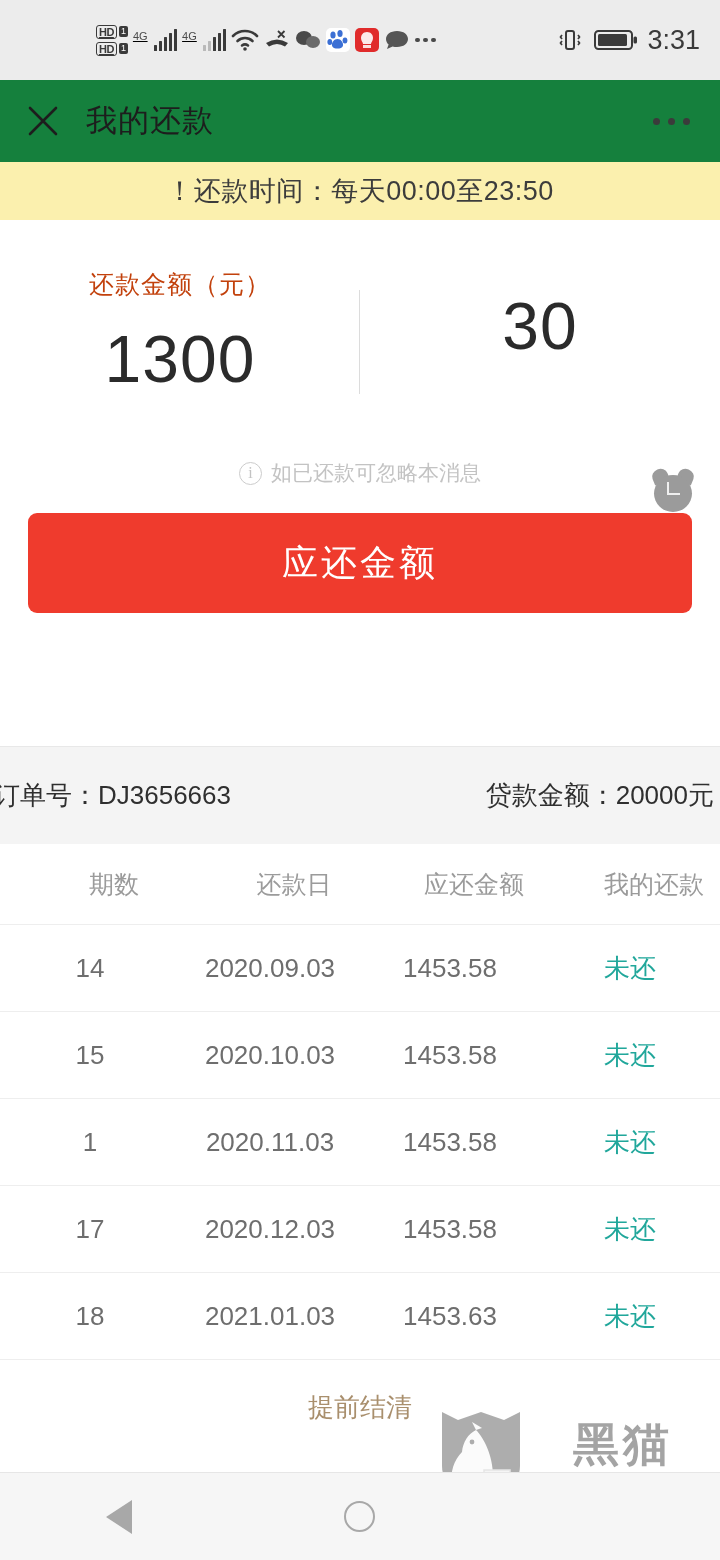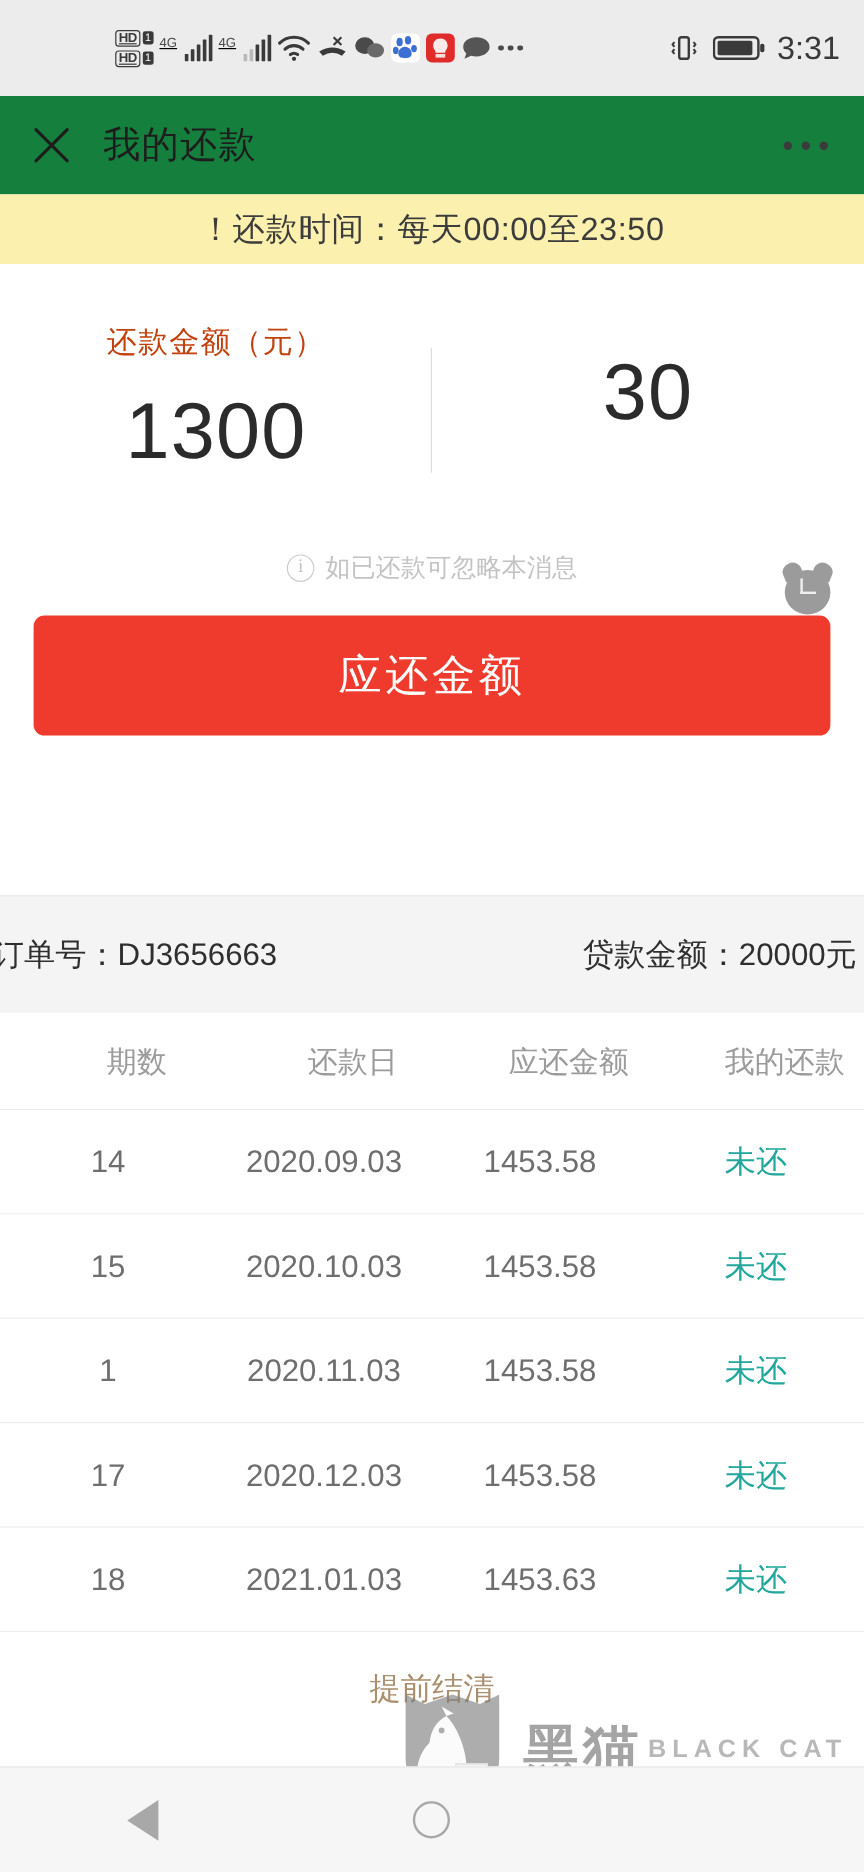--- a/index.html
+++ b/index.html
@@ -165,21 +165,21 @@
   }
   .settle-link { font-size:26px; color:#a98f6d; cursor:pointer; }
 
   
   .watermark {
     position:absolute; right:14px; bottom:52px;
     display:flex; align-items:center; gap:16px;
     opacity:0.62;
   }
   .wm-shield { width:86px; height:100px; position:relative; }
-  .wm-text { display:flex; flex-direction:row; align-items:center; gap:4px; }
+  .wm-text { display:flex; flex-direction:column; align-items:center; gap:4px; }
   .wm-cn { font-size:46px; font-weight:700; color:#6e6e6e; letter-spacing:4px;
            font-family:"DejaVu Sans",sans-serif; line-height:48px; }
   .wm-en { font-size:21px; font-weight:700; color:#8d8d8d; letter-spacing:5px; }
 
   
   .navbar {
     position:absolute; left:0; bottom:0;
     width:720px; height:88px;
     background:#f6f6f6;
     border-top:1px solid #e6e6e6;

